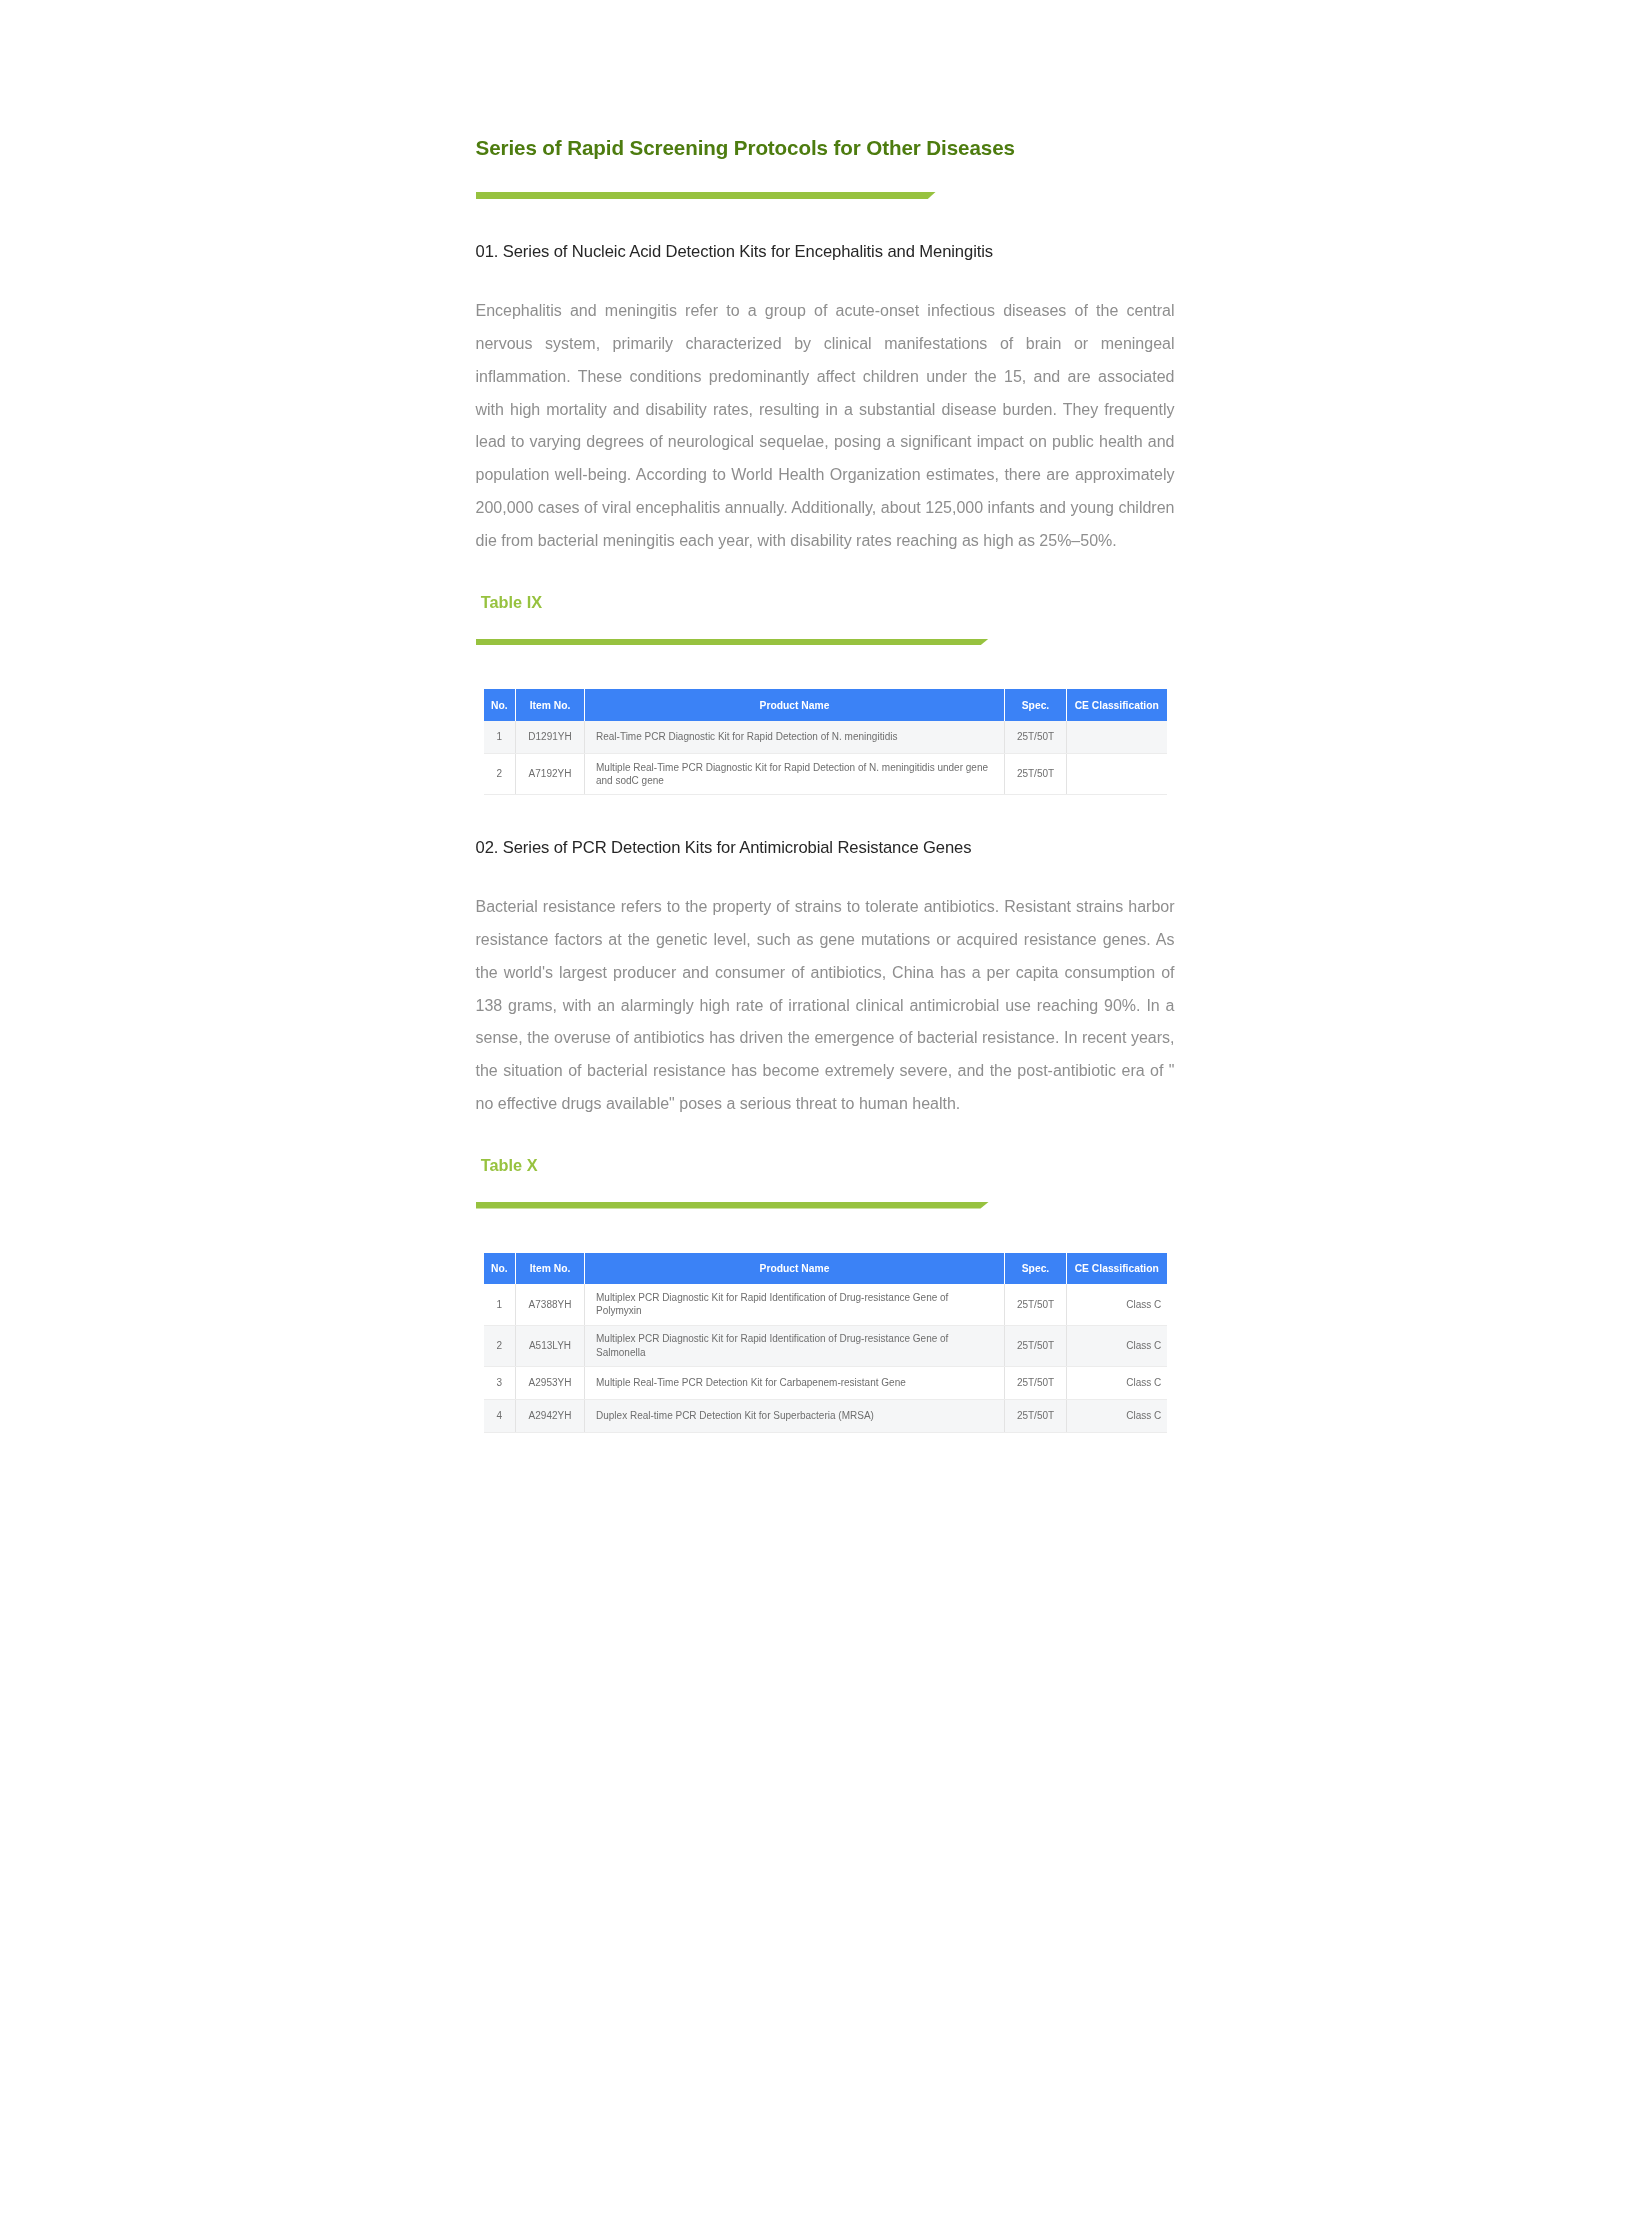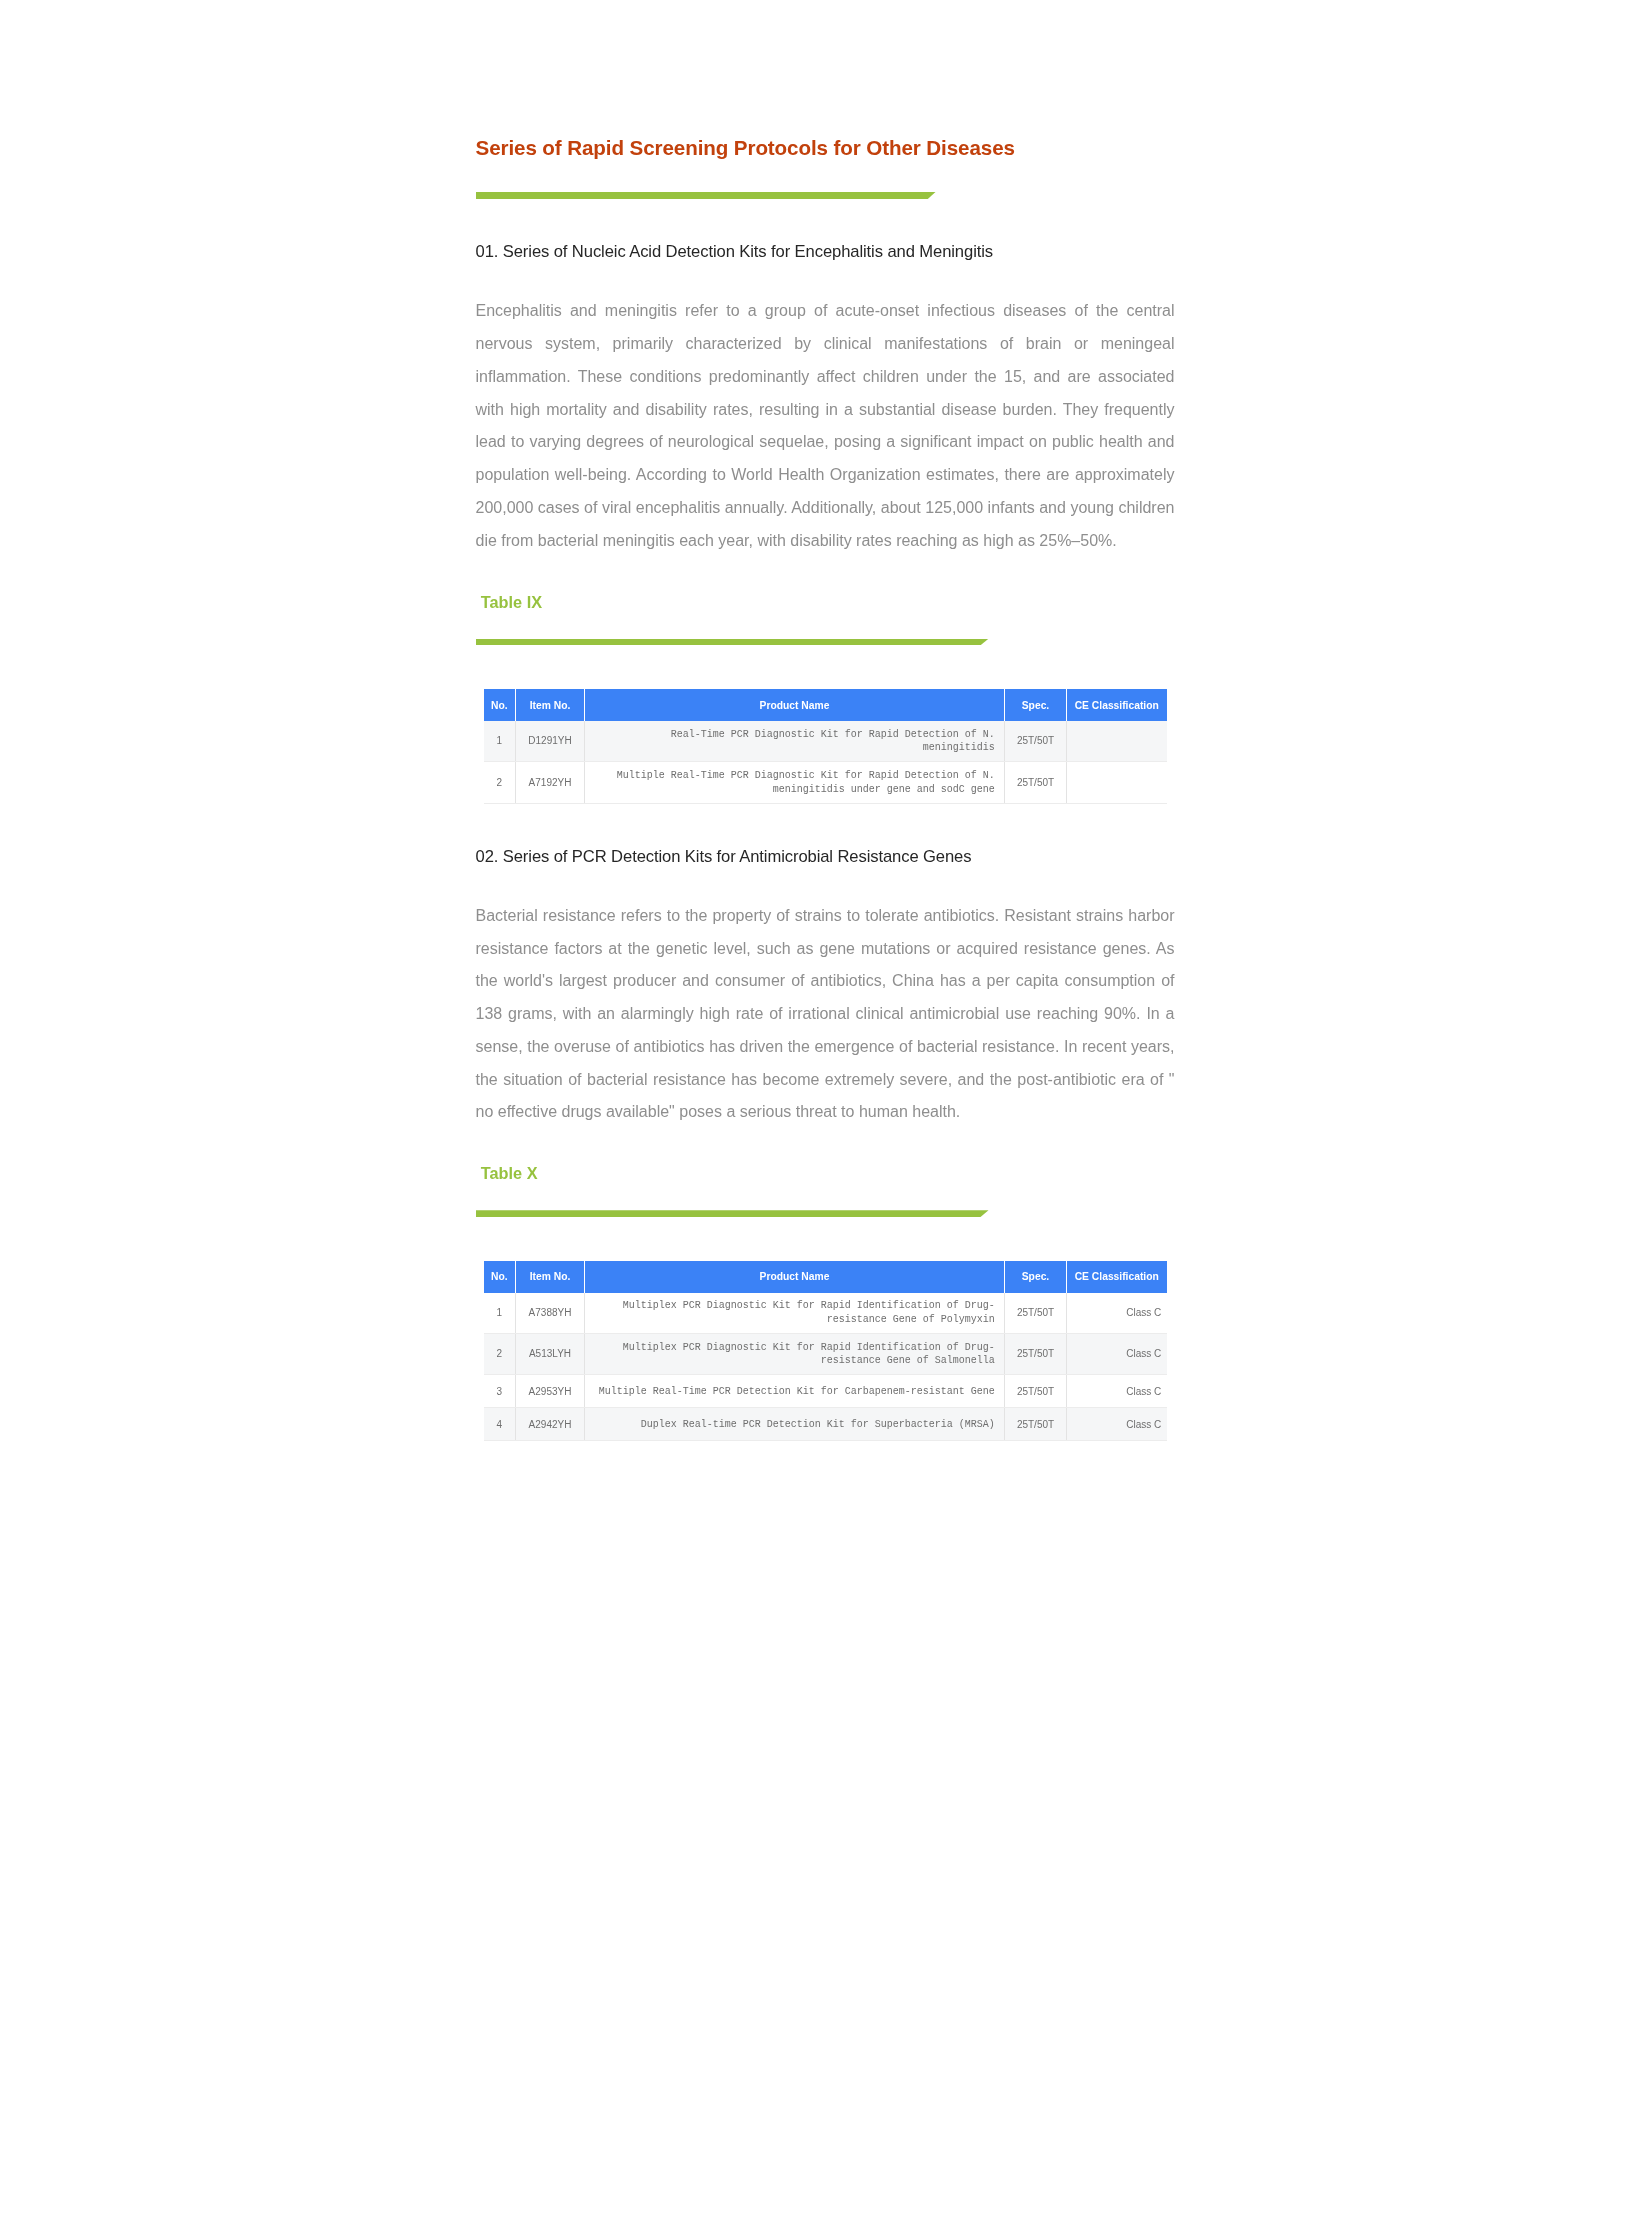--- a/index.html
+++ b/index.html
@@ -7,21 +7,21 @@
     position:relative;
     width:825px;
     min-height:1119px;
     margin:0 auto;
     background:#ffffff;
     font-family:"Liberation Sans", sans-serif;
     box-sizing:border-box;
     padding:136px 63px 40px 63px;
   }
   .doc-title {
-    color:#c2410c;
+    color:#4d7c0f;
     font-size:20.6px;
     font-weight:bold;
     letter-spacing:-0.1px;
     margin:0;
   }
   .green-rule {
     background:#97c23f;
     margin-top:32px;
     clip-path:polygon(0 0, 100% 0, calc(100% - 8px) 100%, 0 100%);
   }
@@ -72,24 +72,23 @@
     text-align:center;
     vertical-align:middle;
     padding:6.7px 5.3px;
     border-right:0.7px solid #e3e3e3;
     border-bottom:0.7px solid #ececec;
     line-height:1.35;
     background:#ffffff;
   }
   .product-table tbody td:last-child { border-right:none;text-align:right; }
   .product-table tbody td.cell-product {
-    text-align:right;
+    text-align:left;
     padding-left:11px;
     padding-right:9.3px;
-    font-family:Liberation Mono, monospace;
   }
   .product-table tbody tr.row-single td { height:18.6px; }
   .product-table tbody tr.striped td { background:#f5f6f7; }
 </style>
 </head>
 <body>
 
 <div class="page">
 
   <h1 class="doc-title">Series of Rapid Screening Protocols for Other Diseases</h1>

